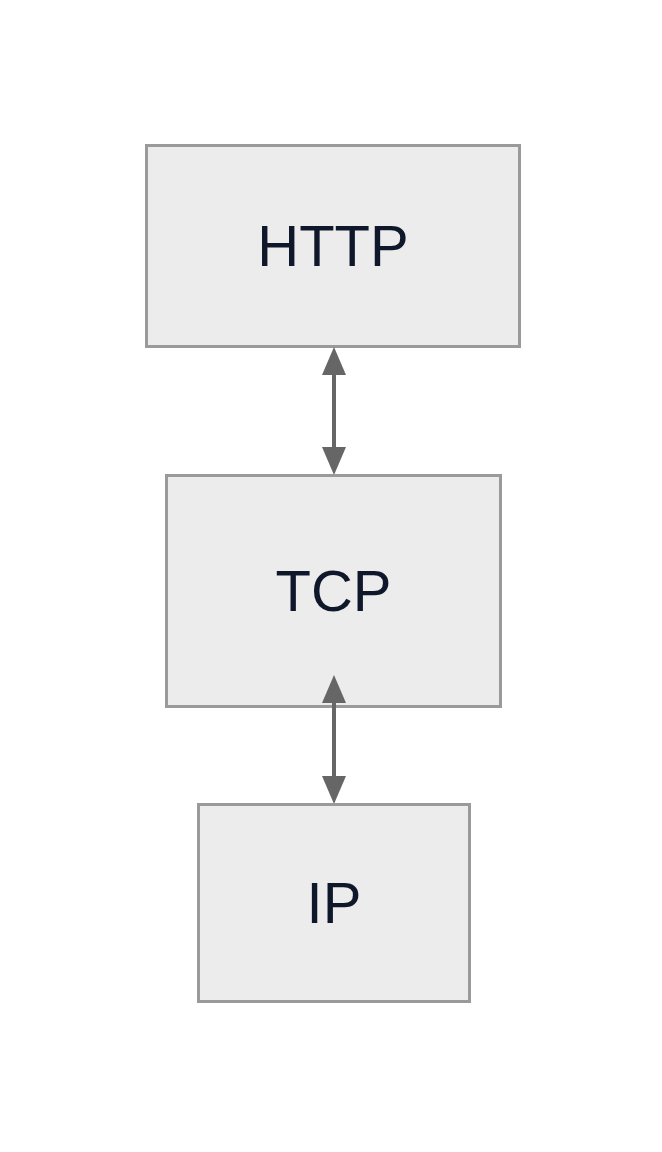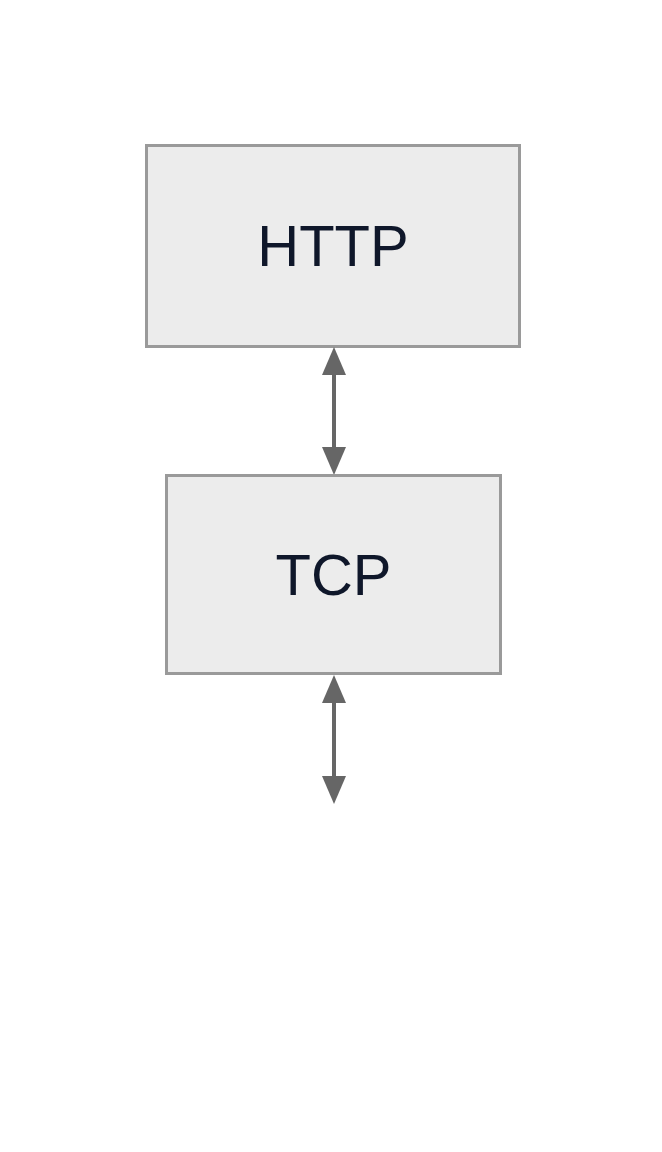--- a/index.html
+++ b/index.html
@@ -49,21 +49,21 @@
   #node-http {
     left: 145px;
     top: 144px;
     width: 376px;
     height: 204px;
   }
   #node-tcp {
     left: 165px;
     top: 474px;
     width: 337px;
-    height: 201px;
+    height: 234px;
   }
   #node-ip {
     left: 197px;
     top: 803px;
     width: 274px;
     height: 200px;
   }
 
   
   .connector {
@@ -101,14 +101,17 @@
   <div class="node" id="node-tcp">
     <span class="node-label">TCP</span>
   </div>
 
   <svg class="connector" id="edge-tcp-ip" viewBox="0 0 68 132" width="68" height="132">
     <line x1="34" y1="28" x2="34" y2="106" stroke="#666666" stroke-width="4"></line>
     <polygon points="34,2 46,30 22,30" fill="#666666"></polygon>
     <polygon points="34,131 46,103 22,103" fill="#666666"></polygon>
   </svg>
 
+  <div class="node" id="node-ip">
+    <span class="node-label">IP</span>
+  </div>
 
 </div>
 
 </body></html>

